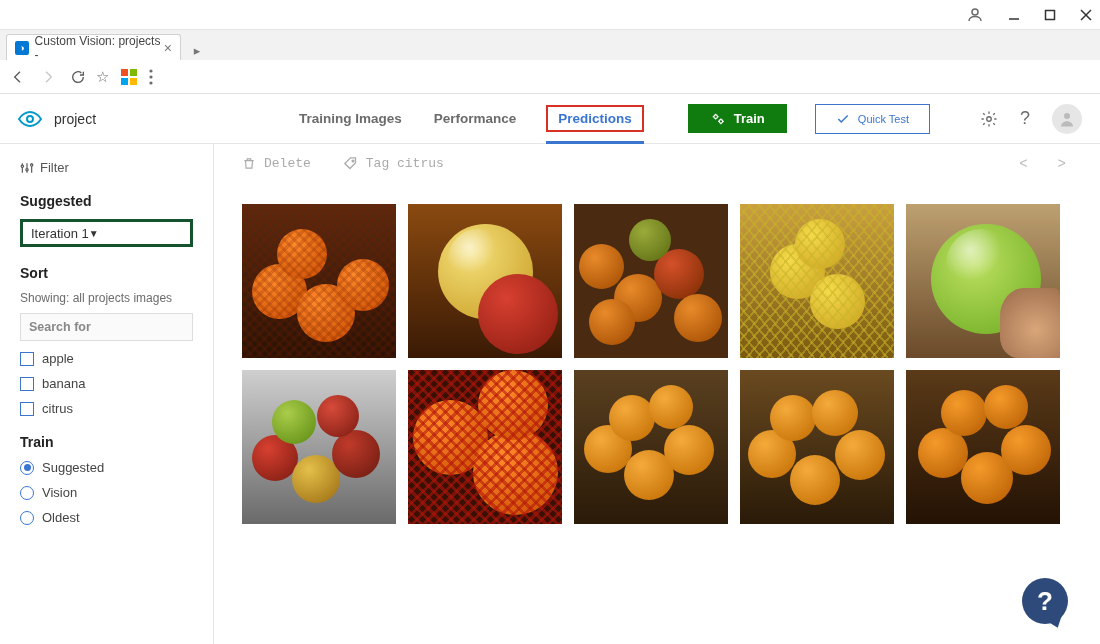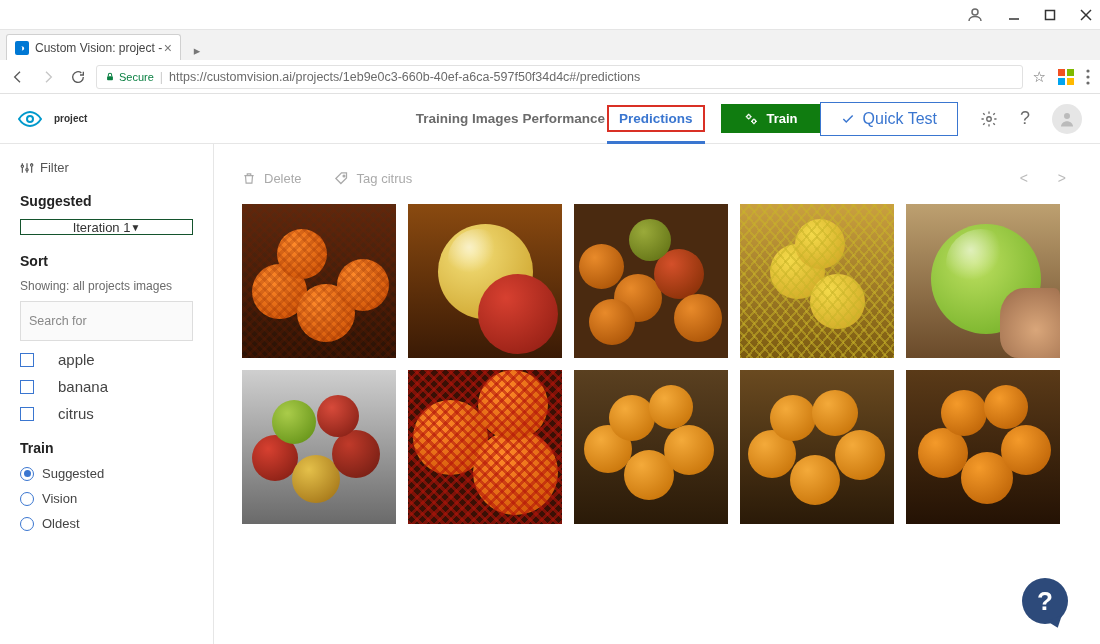--- a/index.html
+++ b/index.html
@@ -18,48 +18,48 @@
 .addr-field { flex:1; height:24px; border:1px solid #e1e1e1; border-radius:3px; display:flex; align-items:center; padding:0 8px; font-size:12.5px; color:#222; gap:6px; }
 .addr-field .lock { color:#0b8043; font-size:11px; display:flex; align-items:center; gap:4px;}
 .addr-field .url { color:#000; }
 .addr-field .url .gray { color:#6b6b6b; }
 .addr-right { display:flex; align-items:center; gap:12px; color:#6b6b6b; }
 .addr-right .star { font-size:15px; }
 
 
 .app-header { height: 50px; border-bottom: 1px solid #e6e6e6; display:flex; align-items:center; padding: 0 18px; }
 .eye { color:#0099cc; margin-right: 12px; }
-.proj-name { font-size: 10px; font-weight: 700; }
-.nav { display:flex; align-items:center; margin-left:auto; }
+.proj-name { font-size: 14px; font-weight: 400; }
+.nav { display:flex; align-items:center; margin-left:auto; gap: 28px; }
 .nav-tab { color:#6b6b6b; font-size:13.5px; font-weight:600; padding: 4px 2px; cursor:pointer; position:relative;}
 .nav-tab.active { color:#3a76d0; }
 .nav-tab.active::after { content:""; position:absolute; left:-2px; right:-2px; bottom:-14px; height:3px; background:#3a76d0; }
 .nav-tab.highlight { border:2px solid #d93025; padding: 4px 10px; }
 .train-btn { background:#107c10; color:#fff; font-weight:600; padding: 7px 22px; border:none; display:flex; align-items:center; gap:8px; font-size:13px; margin-left: 16px;}
-.quick-btn { border:1px solid #3a76d0; color:#3a76d0; background:#fff; padding:7px 20px; display:flex; align-items:center; gap:8px; font-size:16px;}
+.quick-btn { border:1px solid #3a76d0; color:#3a76d0; background:#fff; padding:7px 20px; display:flex; align-items:center; gap:8px; font-size:11px;}
 .hdr-icons { display:flex; align-items:center; gap:22px; margin-left: 22px; color:#6b6b6b;}
 .avatar { width:30px; height:30px; border-radius:50%; background:#e6e6e6; display:flex; align-items:center; justify-content:center; color:#bbb;}
 
 
 .page { display:flex; height: 500px; position:relative;}
 .sidebar { width: 214px; border-right:1px solid #e6e6e6; padding: 16px 20px; }
 .side-row { display:flex; align-items:center; color:#555; font-size:13px;}
 .side-h { font-size:14px; font-weight:600; margin-top:18px; margin-bottom:10px; color:#222;}
-.select { width:100%; height:16px; border:1px solid #14532d; background:#fff; padding:0 8px; font-size:13px; color:#333; display:flex; align-items:center; justify-content:center;}
+.select { width:100%; height:28px; border:3px solid #14532d; background:#fff; padding:0 8px; font-size:13px; color:#333; display:flex; align-items:center; justify-content:flex-start;}
 .showing { font-size:12px; color:#6b6b6b; margin-bottom:8px;}
-.search { width:100%; height:40px; border:1px solid #ddd; background:#fafafa; padding:0 8px; font-size:12.5px; color:#888; display:flex; align-items:center;}
-.check-row { display:flex; align-items:center; gap:24px; margin-top:10px; font-size:15px; color:#444;}
+.search { width:100%; height:28px; border:1px solid #ddd; background:#fafafa; padding:0 8px; font-size:12.5px; color:#888; display:flex; align-items:center;font-weight:bold;}
+.check-row { display:flex; align-items:center; gap:8px; margin-top:10px; font-size:13px; color:#444;}
 .checkbox { width:14px; height:14px; border:1.5px solid #3a76d0; background:#fff;}
 .radio-row { display:flex; align-items:center; gap:8px; margin-top:10px; font-size:13px; color:#444;}
 .radio { width:14px; height:14px; border:1.5px solid #3a76d0; border-radius:50%; display:flex; align-items:center; justify-content:center;}
 .radio.sel::after { content:""; width:7px; height:7px; border-radius:50%; background:#3a76d0;}
 
 
 .main { flex:1; padding: 12px 28px; position:relative;}
-.toolbar { display:flex; align-items:flex-end; gap:32px; height:30px;}
+.toolbar { display:flex; align-items:flex-start; gap:32px; height:30px;font-family:Liberation Mono, monospace;}
 .tb-btn { display:flex; align-items:center; gap:8px; color:#aaa; font-size:13px;}
 .pager { margin-left:auto; display:flex; gap:30px; color:#bbb; font-size:14px; padding-right:6px;}
 .grid { display:flex; flex-wrap:wrap; gap:12px; margin-top:18px;}
 .thumb { width:154px; height:154px; position:relative; overflow:hidden; }
 
 .base-bg { position:absolute; inset:0; }
 .noise { position:absolute; inset:0; background:
   repeating-radial-gradient(circle at 30% 40%, rgba(0,0,0,.05) 0 2px, transparent 2px 18px),
   repeating-radial-gradient(circle at 70% 60%, rgba(255,255,255,.07) 0 2px, transparent 2px 20px);}
 .fruit { position:absolute; border-radius:50%; }
@@ -85,51 +85,38 @@
     </svg>
   <svg width="12" height="12" viewBox="0 0 12 12">
       <line x1="1" y1="1" x2="11" y2="11" stroke="#333" stroke-width="1.5"></line>
       <line x1="11" y1="1" x2="1" y2="11" stroke="#333" stroke-width="1.5"></line>
     </svg>
 </div>
 
 <div class="tab-strip">
   <div class="tab">
     <span class="favicon">◑</span>
-    <span>Custom Vision: project - </span>
+    <span>Custom Vision: projects - </span>
     <span class="tab-x">×</span>
   </div>
   <span class="new-tab">▸</span>
 </div>
 
 <div class="addr-bar">
   <div class="addr-icons">
     <svg width="16" height="16" viewBox="0 0 24 24" fill="none" stroke="#5a5a5a" stroke-width="2">
         <path d="M15 4l-8 8 8 8"></path>
       </svg>
     <svg width="16" height="16" viewBox="0 0 24 24" fill="none" stroke="#c6c6c6" stroke-width="2">
         <path d="M9 4l8 8-8 8"></path>
       </svg>
     <svg width="16" height="16" viewBox="0 0 24 24" fill="none" stroke="#5a5a5a" stroke-width="2">
         <path d="M20 12a8 8 0 1 1-3-6.2"></path>
         <path d="M20 4v5h-5"></path>
       </svg>
-  </div>
-  <div class="addr-field">
-    <span class="lock">
-      <svg width="10" height="12" viewBox="0 0 24 24" fill="#0b8043">
-          <rect x="5" y="10" width="14" height="10" rx="2"></rect>
-          <path d="M8 10V7a4 4 0 0 1 8 0v3" fill="none" stroke="#0b8043" stroke-width="2.5"></path>
-        </svg>
-      <span>Secure</span>
-    </span>
-    <span style="color:#ccc">|</span>
-    <span class="url">
-      <span class="gray">https://customvision.ai</span><span class="gray">/projects/1eb9e0c3-660b-40ef-a6ca-597f50f34d4c#/predictions</span>
-    </span>
   </div>
   <div class="addr-right">
     <span class="star">☆</span>
     <svg width="16" height="16" viewBox="0 0 16 16">
         <rect x="0" y="0" width="7" height="7" fill="#f25022"></rect>
         <rect x="9" y="0" width="7" height="7" fill="#7fba00"></rect>
         <rect x="0" y="9" width="7" height="7" fill="#00a4ef"></rect>
         <rect x="9" y="9" width="7" height="7" fill="#ffb900"></rect>
       </svg>
     <svg width="4" height="16" viewBox="0 0 4 16" fill="#6b6b6b">

